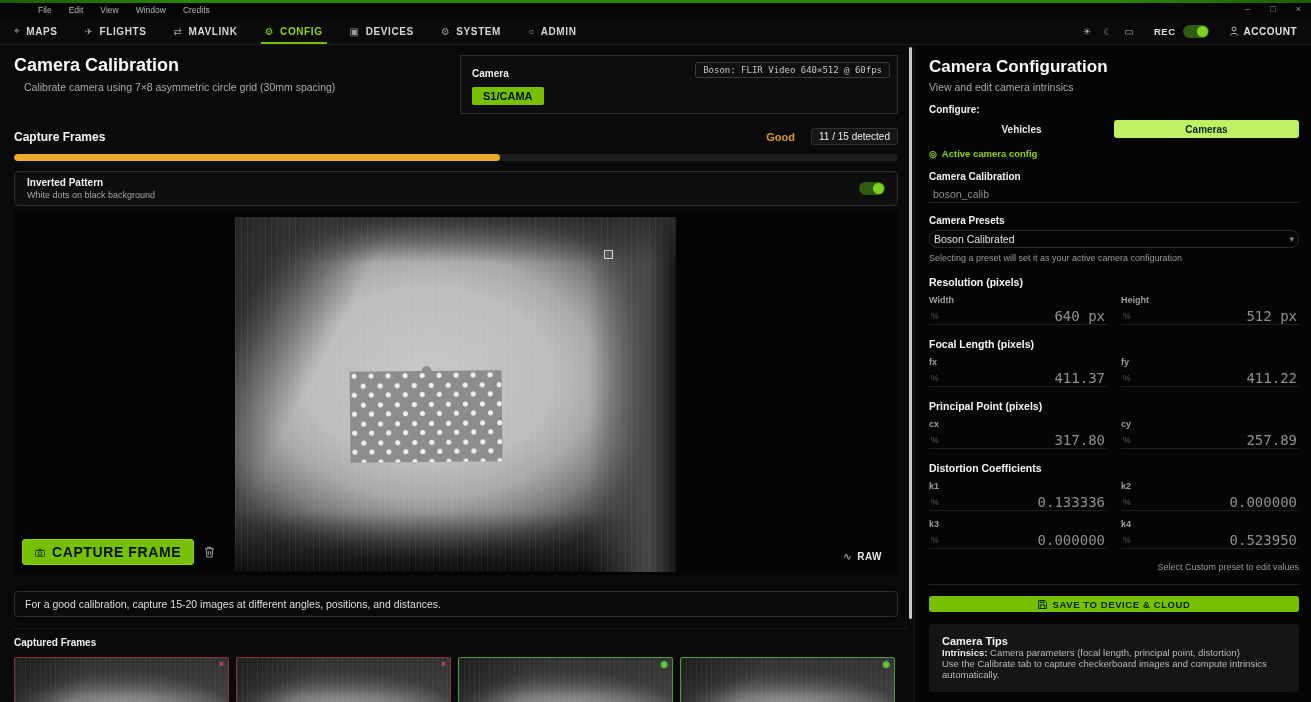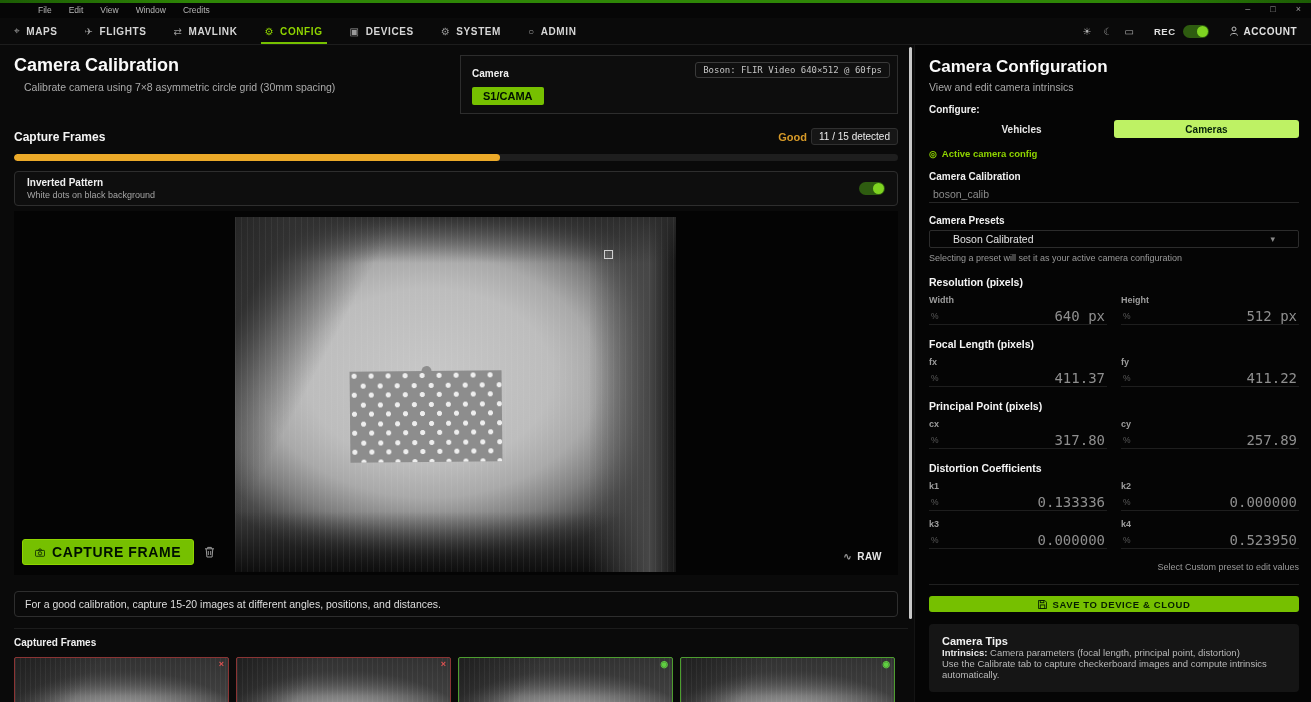--- a/index.html
+++ b/index.html
@@ -44,21 +44,21 @@
   .page-sub { font-size:10.5px; color:#ababab; margin-top:5px;margin-left:10px; }
   .camera-box { position:relative; width:438px; border:1px solid #2d2d2d; border-radius:0; background:#0d0d0d; padding:7px 11px 8px; }
   .camera-box .cb-label { font-size:10px; font-weight:bold; color:#f0f0f0; }
   .stream-badge { position:absolute; right:7px; top:6px; font-family:"DejaVu Sans Mono", monospace; font-size:9px;
      color:#c4c4c4; border:1px solid #3a3a3a; background:#101010; border-radius:3px; padding:2px 7px; }
   .device-btn { display:inline-block; margin-top:6px; background:#76c000; color:#001000; font-weight:bold;
      font-size:11px; padding:3px 11px; border-radius:2px; cursor:pointer; }
 
   .cap-head { display:flex; justify-content:space-between; align-items:center; width:884px; margin-top:14px; }
   .cap-title { font-size:12px; font-weight:bold; color:#f5f5f5; }
-  .cap-right { display:flex; align-items:center; gap:4px; }
+  .cap-right { display:flex; align-items:center; gap:16px; }
   .good-label { font-size:11px; font-weight:bold; color:#d79a28; }
   .detect-badge { font-size:10px; color:#ececec; background:#161616; border:1px solid #303030; border-radius:3px; padding:2px 7px; }
   .progress { width:884px; height:7px; background:#1e1e1e; border-radius:4px; margin-top:9px; overflow:hidden; }
   .progress .fill { height:100%; background:#ecaa29; border-radius:4px; }
 
   .inv-box { width:884px; margin-top:10px; border:1px solid #2e2e2e; border-radius:4px; background:#0e0e0e;
      display:flex; align-items:center; justify-content:space-between; padding:5px 12px; }
   .inv-title { font-size:10px; font-weight:bold; color:#f0f0f0; }
   .inv-sub { font-size:9px; color:#a5a5a5; margin-top:2px; }
 
@@ -117,22 +117,22 @@
   .sb-configure { font-size:10px; font-weight:bold; color:#f0f0f0; margin-top:11px; }
   .seg { display:grid; grid-template-columns:1fr 1fr; margin-top:5px; height:18px; }
   .seg-btn { display:flex; align-items:center; justify-content:center; font-size:10px; font-weight:bold; color:#e6e6e6;
      border-radius:3px; cursor:pointer; }
   .seg-btn.active { background:#bef264; color:#06230a; }
   .active-config { display:flex; align-items:center; gap:5px; margin-top:10px; font-size:9.5px; font-weight:bold; color:#8fd400; }
   .active-config .acg { font-size:9px; }
   .sb-label { font-size:10px; font-weight:bold; color:#f0f0f0; margin-top:12px; }
   .sb-input { margin-top:4px; height:17px; border-bottom:1px solid #262626; font-size:10.5px; color:#8c8c8c;
      display:flex; align-items:center; padding:0 4px; }
-  .sb-select { margin-top:4px; height:18px; border:1px solid #2c2c2c; border-radius:2px; font-size:10.5px; color:#e2e2e2;
-     display:flex; align-items:center; justify-content:space-between; padding:0 23px; cursor:pointer; }
+  .sb-select { margin-top:4px; height:18px; border:1px solid #2c2c2c; border-radius:8px; font-size:10.5px; color:#e2e2e2;
+     display:flex; align-items:center; justify-content:space-between; padding:0 4px; cursor:pointer; }
   .sb-select .chev { color:#8a8a8a; font-size:9px; }
   .sb-helper { font-size:9px; color:#9a9a9a; margin-top:5px; }
   .sb-section { margin-top:13px; }
   .sb-sec-title { font-size:10.5px; font-weight:bold; color:#f5f5f5; }
   .fgrid { display:grid; grid-template-columns:1fr 1fr; column-gap:14px; row-gap:8px; margin-top:7px; }
   .fcell .flabel { font-size:9px; font-weight:bold; color:#9d9d9d; }
   .fval-row { display:flex; align-items:center; justify-content:space-between; height:17px; margin-top:3px;
      border-bottom:1px solid #1e1e1e; padding:0 2px; }
   .fval-row .pct { font-size:8.5px; color:#5c5c5c; }
   .fval-row .fval { font-family:"DejaVu Sans Mono", monospace; font-size:14px; color:#8f8f8f; }

